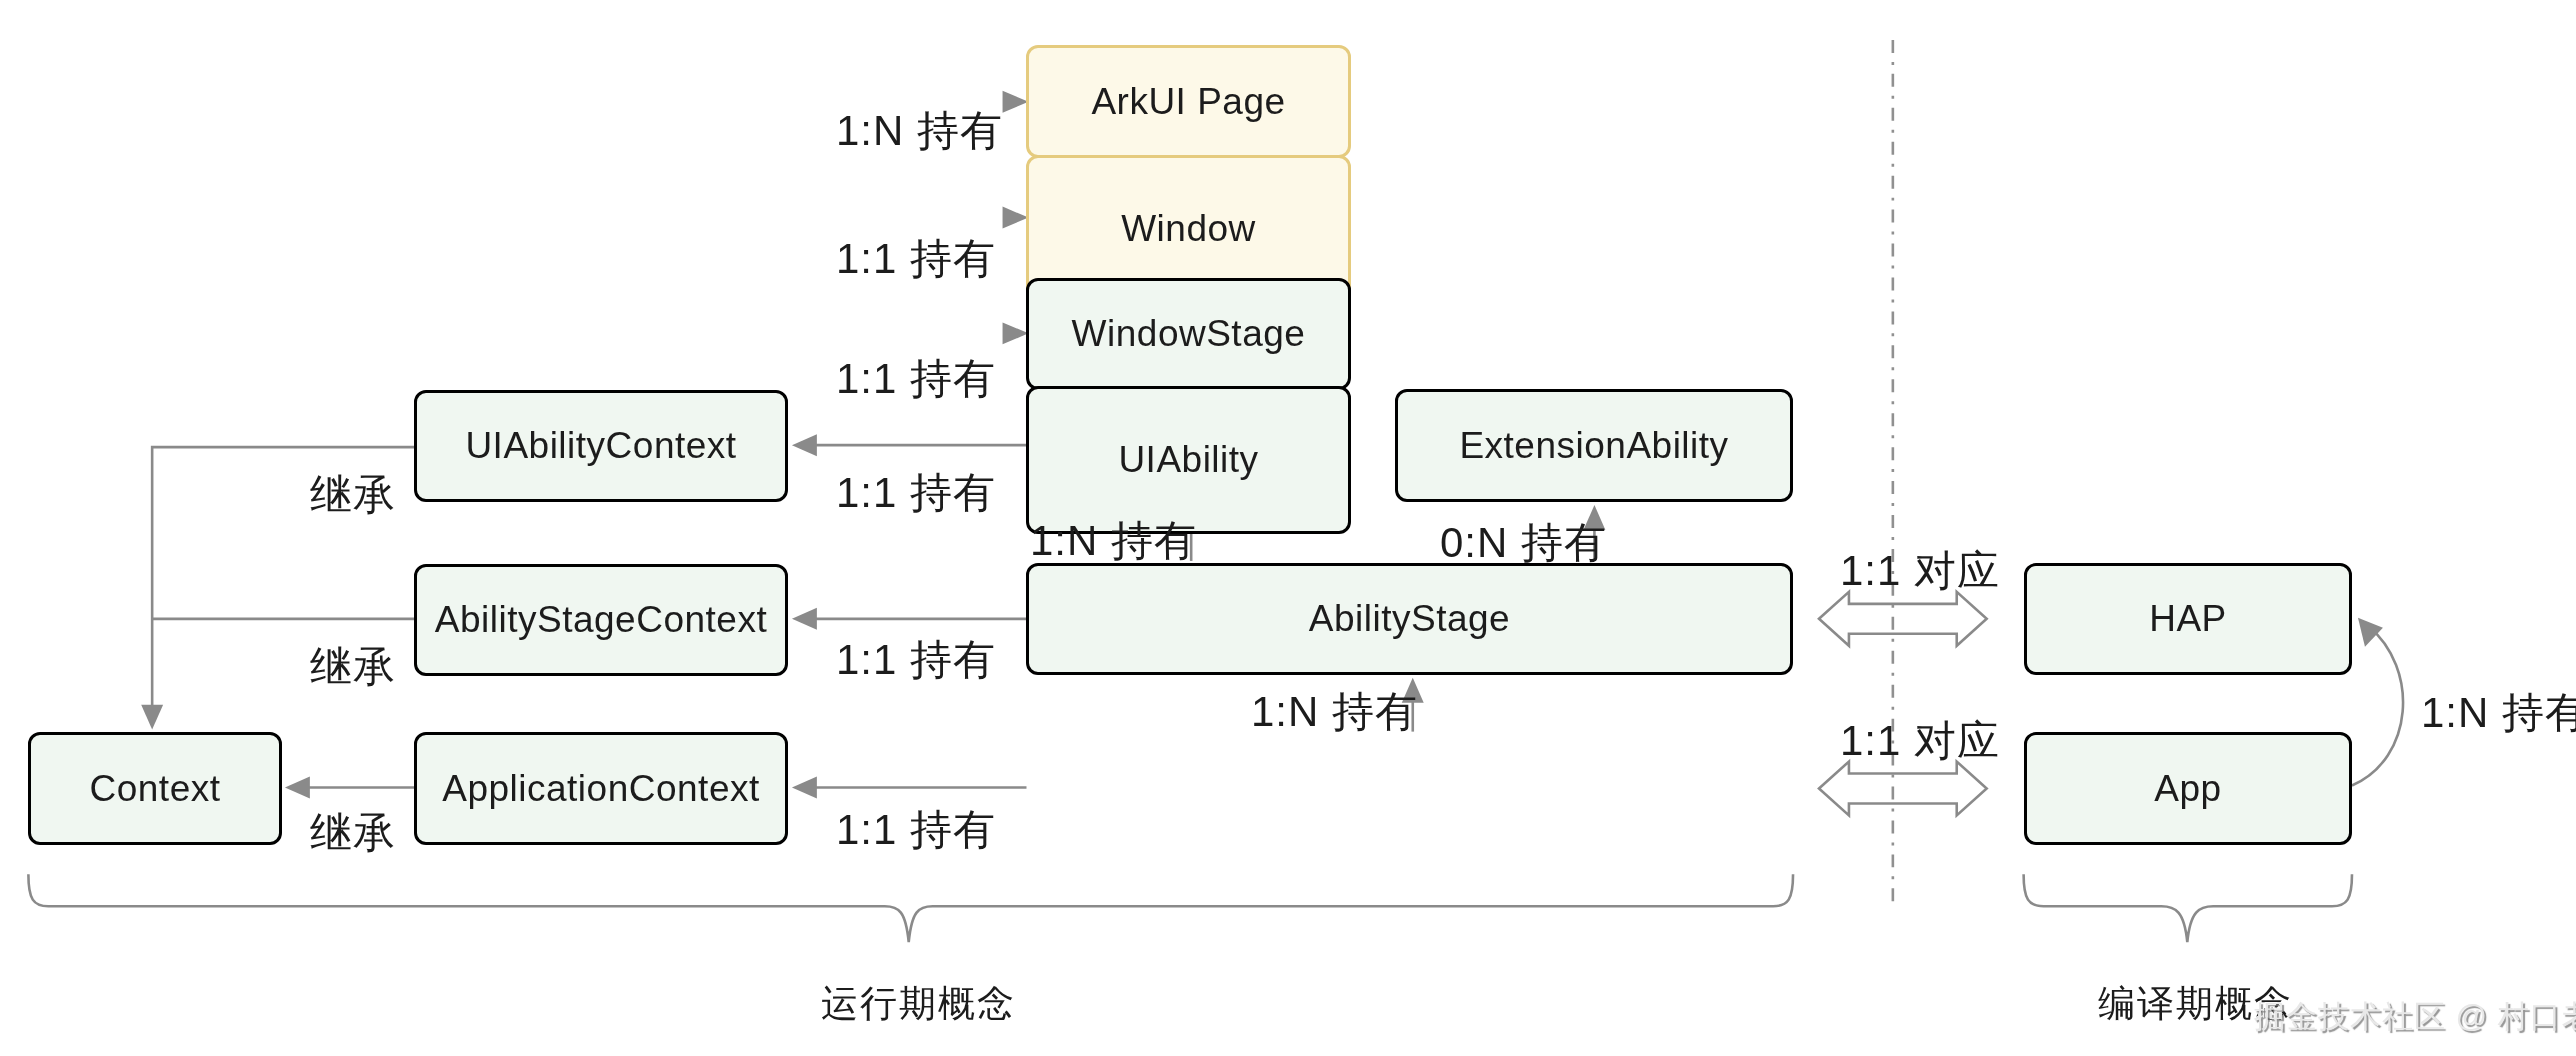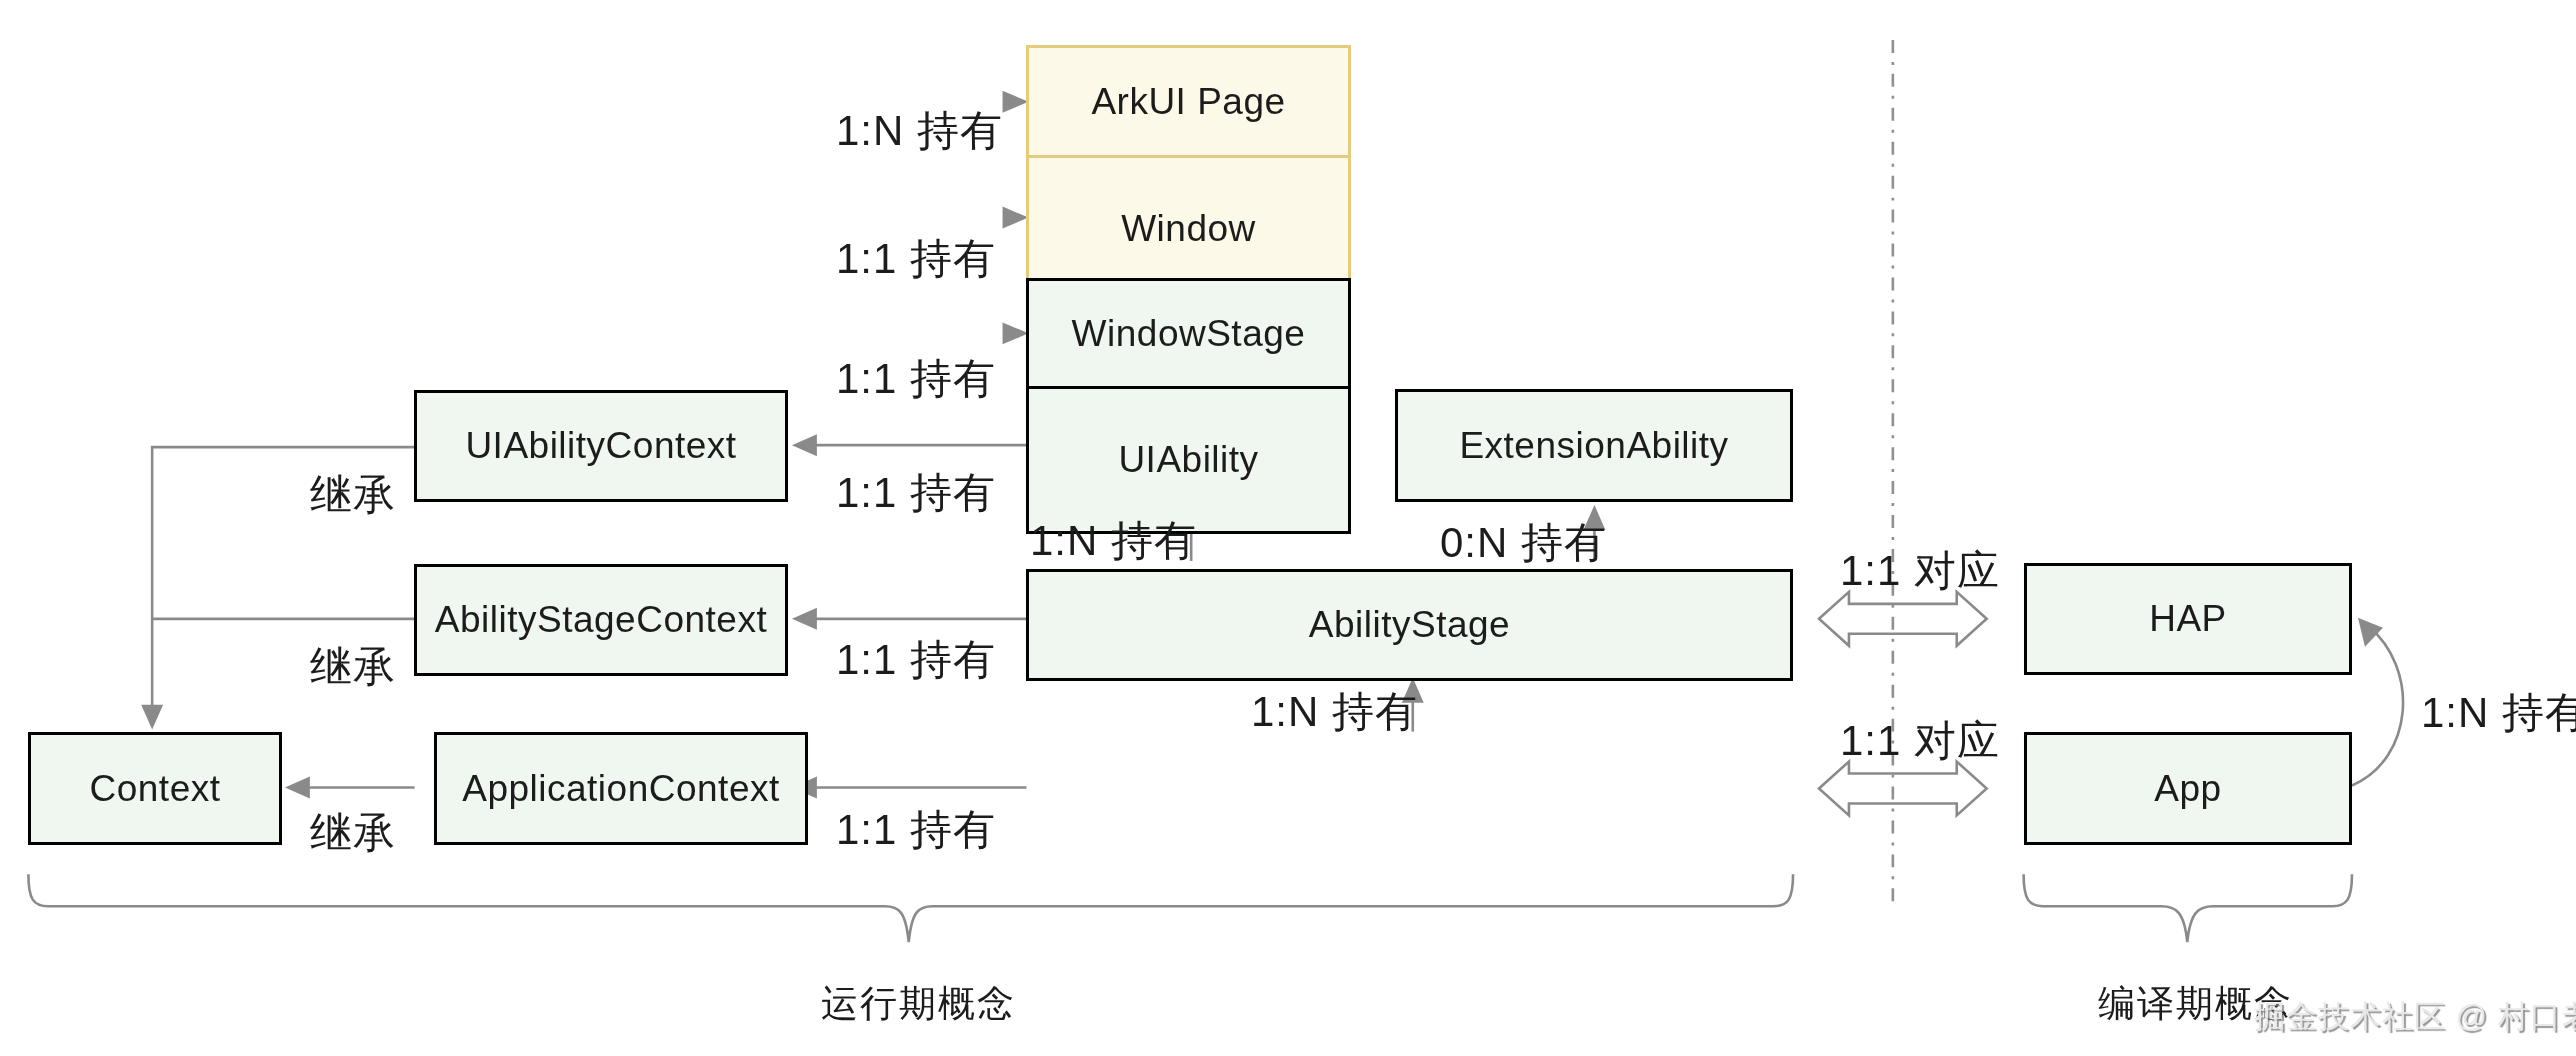--- a/index.html
+++ b/index.html
@@ -8,21 +8,21 @@
     font-family:"Liberation Sans","DejaVu Sans",sans-serif;
     -webkit-font-smoothing:antialiased;
   }
   .stage{position:relative;width:2576px;height:1056px;background:#ffffff;}
   svg.connectors{position:absolute;left:0;top:0;z-index:1;}
   #boxes-layer,#labels-layer{position:absolute;left:0;top:0;width:100%;height:100%;z-index:2;pointer-events:none;}
   .box{
     position:absolute;box-sizing:border-box;
     display:flex;align-items:center;justify-content:center;
     font-size:37px;color:#1c1c1c;letter-spacing:0.5px;
-    border-radius:0;white-space:nowrap;
+    border-radius:12px;white-space:nowrap;
   }
   .box.green{background:#f0f7f1;border:3px solid #000000;}
   .box.yellow{background:#fdf9e8;border:3px solid #e5cb7e;}
   .edge-label{
     position:absolute;font-size:42px;color:#1c1c1c;white-space:nowrap;letter-spacing:1px;
   }
   .edge-label.section{font-size:37px;width:190px;text-align:center;letter-spacing:2px;}
   .watermark{
     position:absolute;left:2254px;top:996px;z-index:3;
     font-size:31px;letter-spacing:1px;white-space:nowrap;
@@ -82,22 +82,22 @@
   </svg>
 
   <div id="boxes-layer">
       <div class="box yellow" style="left: 1026px; top: 45px; width: 325px; height: 113px;">ArkUI Page</div>
       <div class="box yellow" style="left: 1026px; top: 155px; width: 325px; height: 148px;">Window</div>
       <div class="box green" style="left: 1026px; top: 278px; width: 325px; height: 112px;">WindowStage</div>
       <div class="box green" style="left: 1026px; top: 386px; width: 325px; height: 148px;">UIAbility</div>
       <div class="box green" style="left: 1395px; top: 389px; width: 398px; height: 113px;">ExtensionAbility</div>
       <div class="box green" style="left: 414px; top: 390px; width: 374px; height: 112px;">UIAbilityContext</div>
       <div class="box green" style="left: 414px; top: 564px; width: 374px; height: 112px;">AbilityStageContext</div>
-      <div class="box green" style="left: 1026px; top: 563px; width: 767px; height: 112px; margin-top: 6px;">AbilityStage</div>
-      <div class="box green" style="left: 414px; top: 732px; width: 374px; height: 113px; margin-left: 20px;">ApplicationContext</div>
+      <div class="box green" style="left: 1026px; top: 563px; width: 767px; height: 112px;">AbilityStage</div>
+      <div class="box green" style="left: 414px; top: 732px; width: 374px; height: 113px;">ApplicationContext</div>
       <div class="box green" style="left: 28px; top: 732px; width: 254px; height: 113px;">Context</div>
       <div class="box green" style="left: 2024px; top: 563px; width: 328px; height: 112px;">HAP</div>
       <div class="box green" style="left: 2024px; top: 732px; width: 328px; height: 113px;">App</div>
     </div>
   <div id="labels-layer">
       <div class="edge-label" style="left: 836px; top: 103px;">1:N 持有</div>
       <div class="edge-label" style="left: 836px; top: 231px;">1:1 持有</div>
       <div class="edge-label" style="left: 836px; top: 351px;">1:1 持有</div>
       <div class="edge-label" style="left: 836px; top: 465px;">1:1 持有</div>
       <div class="edge-label" style="left: 310px; top: 467px;">继承</div>

